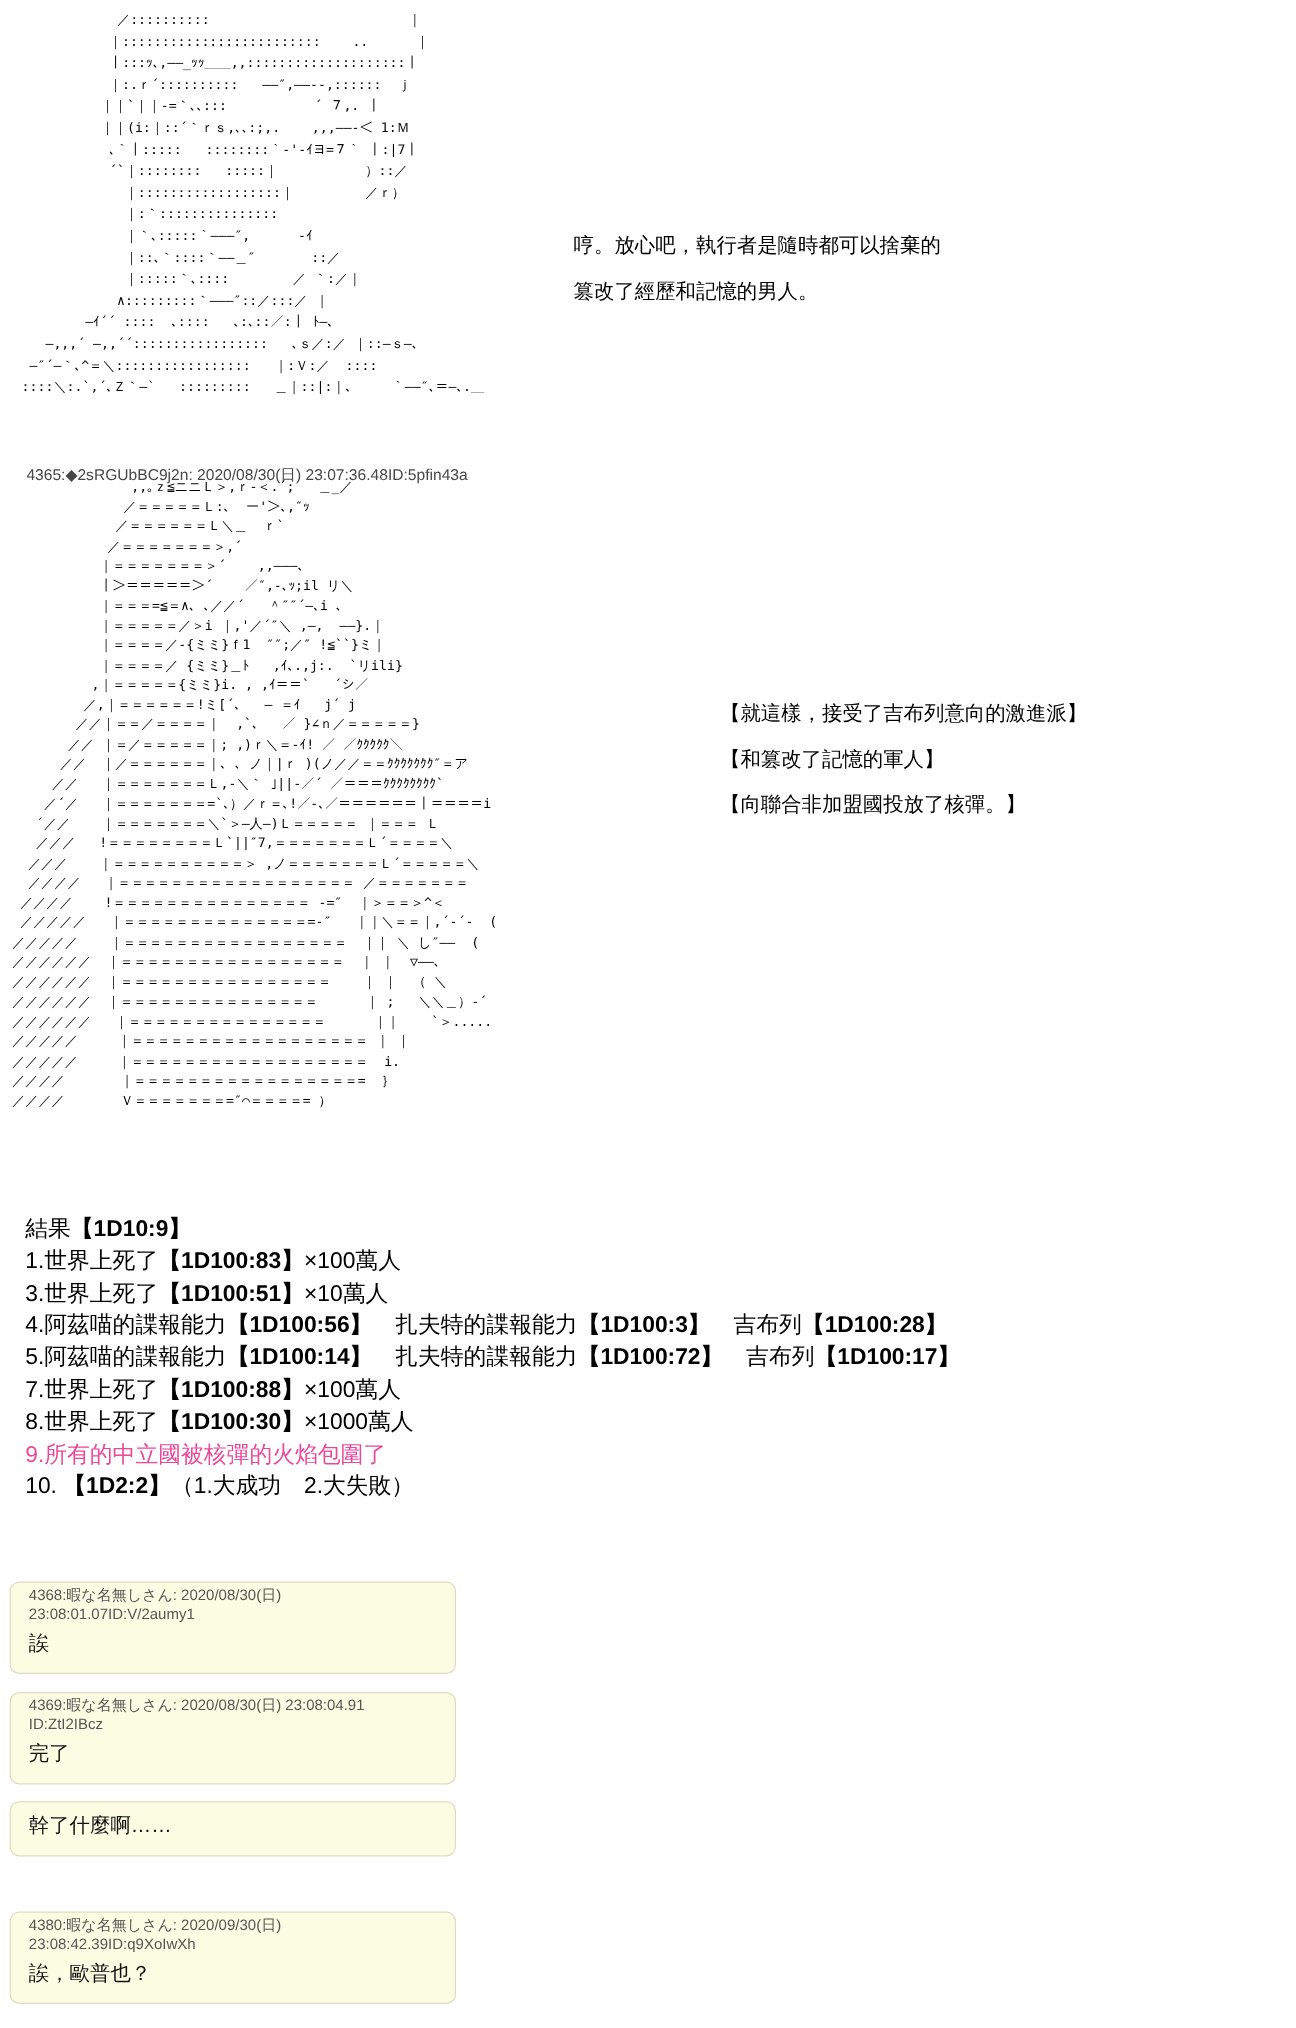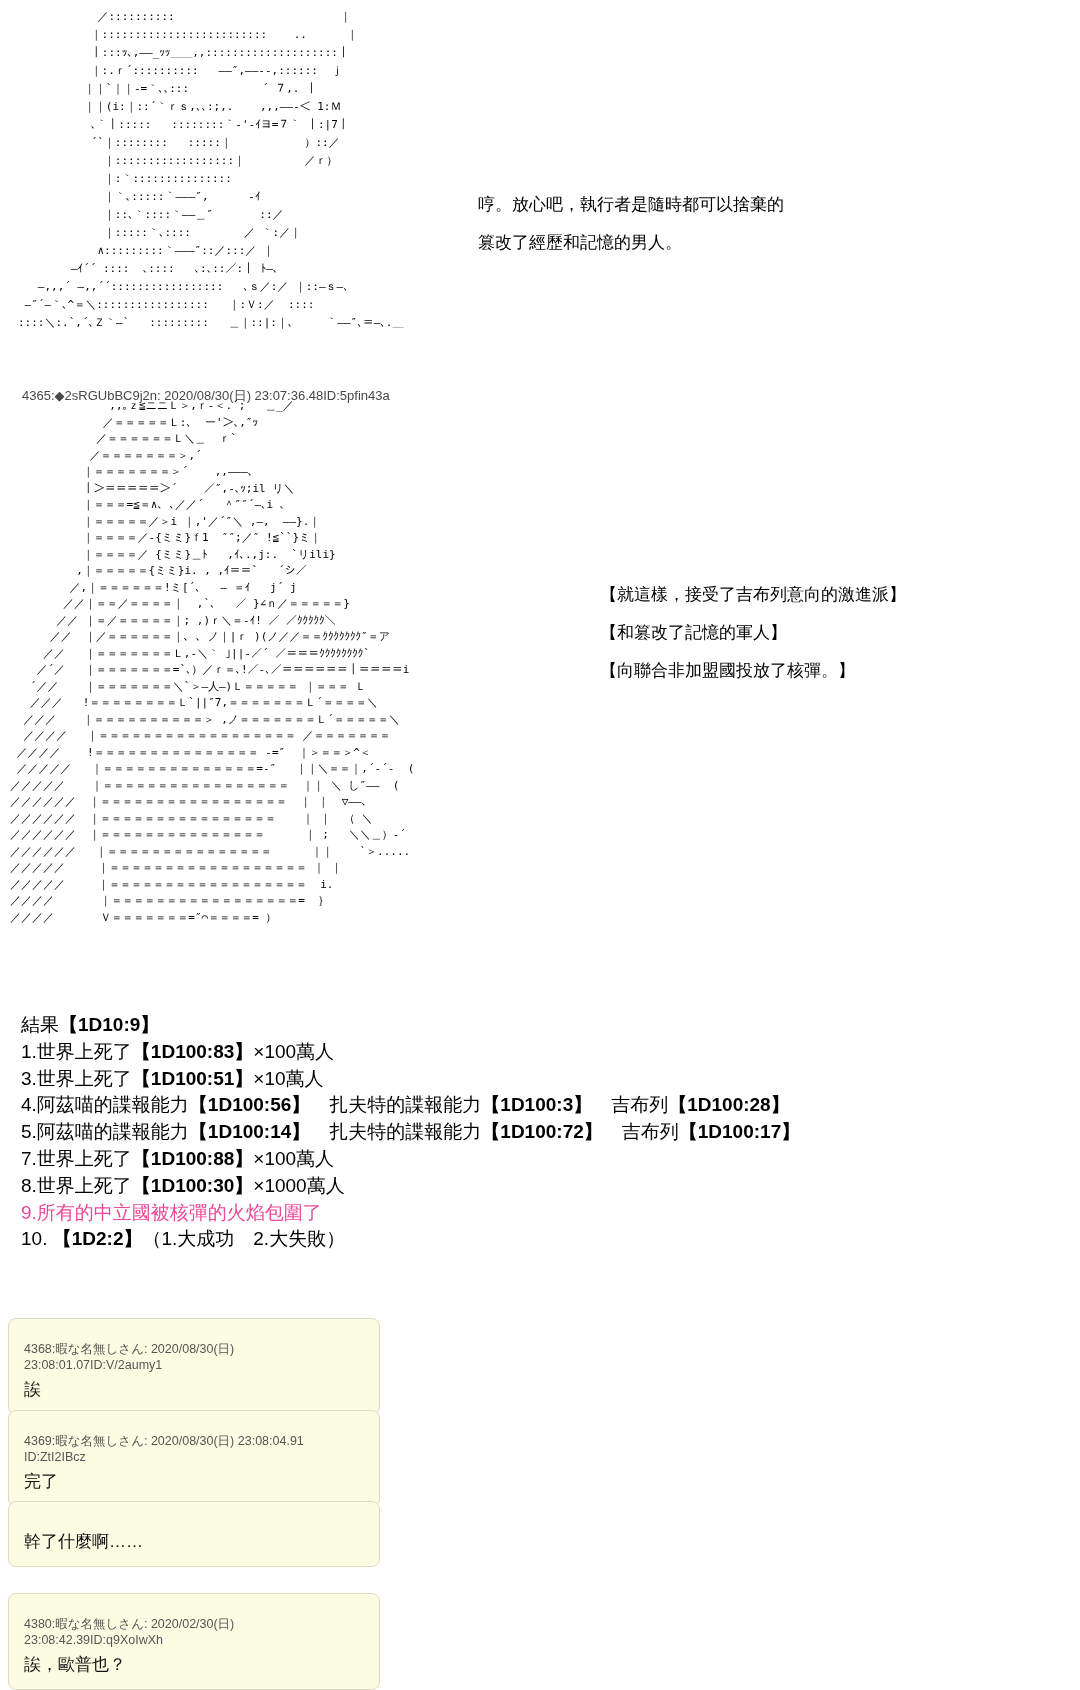--- a/index.html
+++ b/index.html
@@ -22,21 +22,21 @@
   }
   #results{
     position:absolute;left:21px;top:1012px;
     font-size:19px;line-height:26.8px;
   }
   .result-line{white-space:pre-wrap;}
   .dice{font-weight:bold;}
   .reply{
     position:absolute;left:8px;width:340px;
     background:#fcfce3;border:1px solid #dcdcc0;border-radius:8px;
-    padding:22px 15px 13px 15px;
+    padding:2px 15px 13px 15px;
   }
   .reply-header{font-size:12.5px;color:#555;}
   .reply-body{font-size:17px;color:#111;margin-top:6px;}
   #reply-0{top:1318px;}
   #reply-1{top:1410px;}
   #reply-2{top:1501px;}
   #reply-3{top:1593px;}
 </style>
 </head>
 <body>
@@ -123,15 +123,15 @@
   <div class="reply-body">誒</div>
 </div>
 <div id="reply-1" class="reply">
   <div class="reply-header">4369:暇な名無しさん: 2020/08/30(日) 23:08:04.91 ID:ZtI2IBcz</div>
   <div class="reply-body">完了</div>
 </div>
 <div id="reply-2" class="reply">
   <div class="reply-body">幹了什麼啊……</div>
 </div>
 <div id="reply-3" class="reply">
-  <div class="reply-header">4380:暇な名無しさん: 2020/02/30(日) 23:08:42.39ID:q9XoIwXh</div>
+  <div class="reply-header">4380:暇な名無しさん: 2020/09/30(日) 23:08:42.39ID:q9XoIwXh</div>
   <div class="reply-body">誒，歐普也？</div>
 </div>
 
 </body></html>

